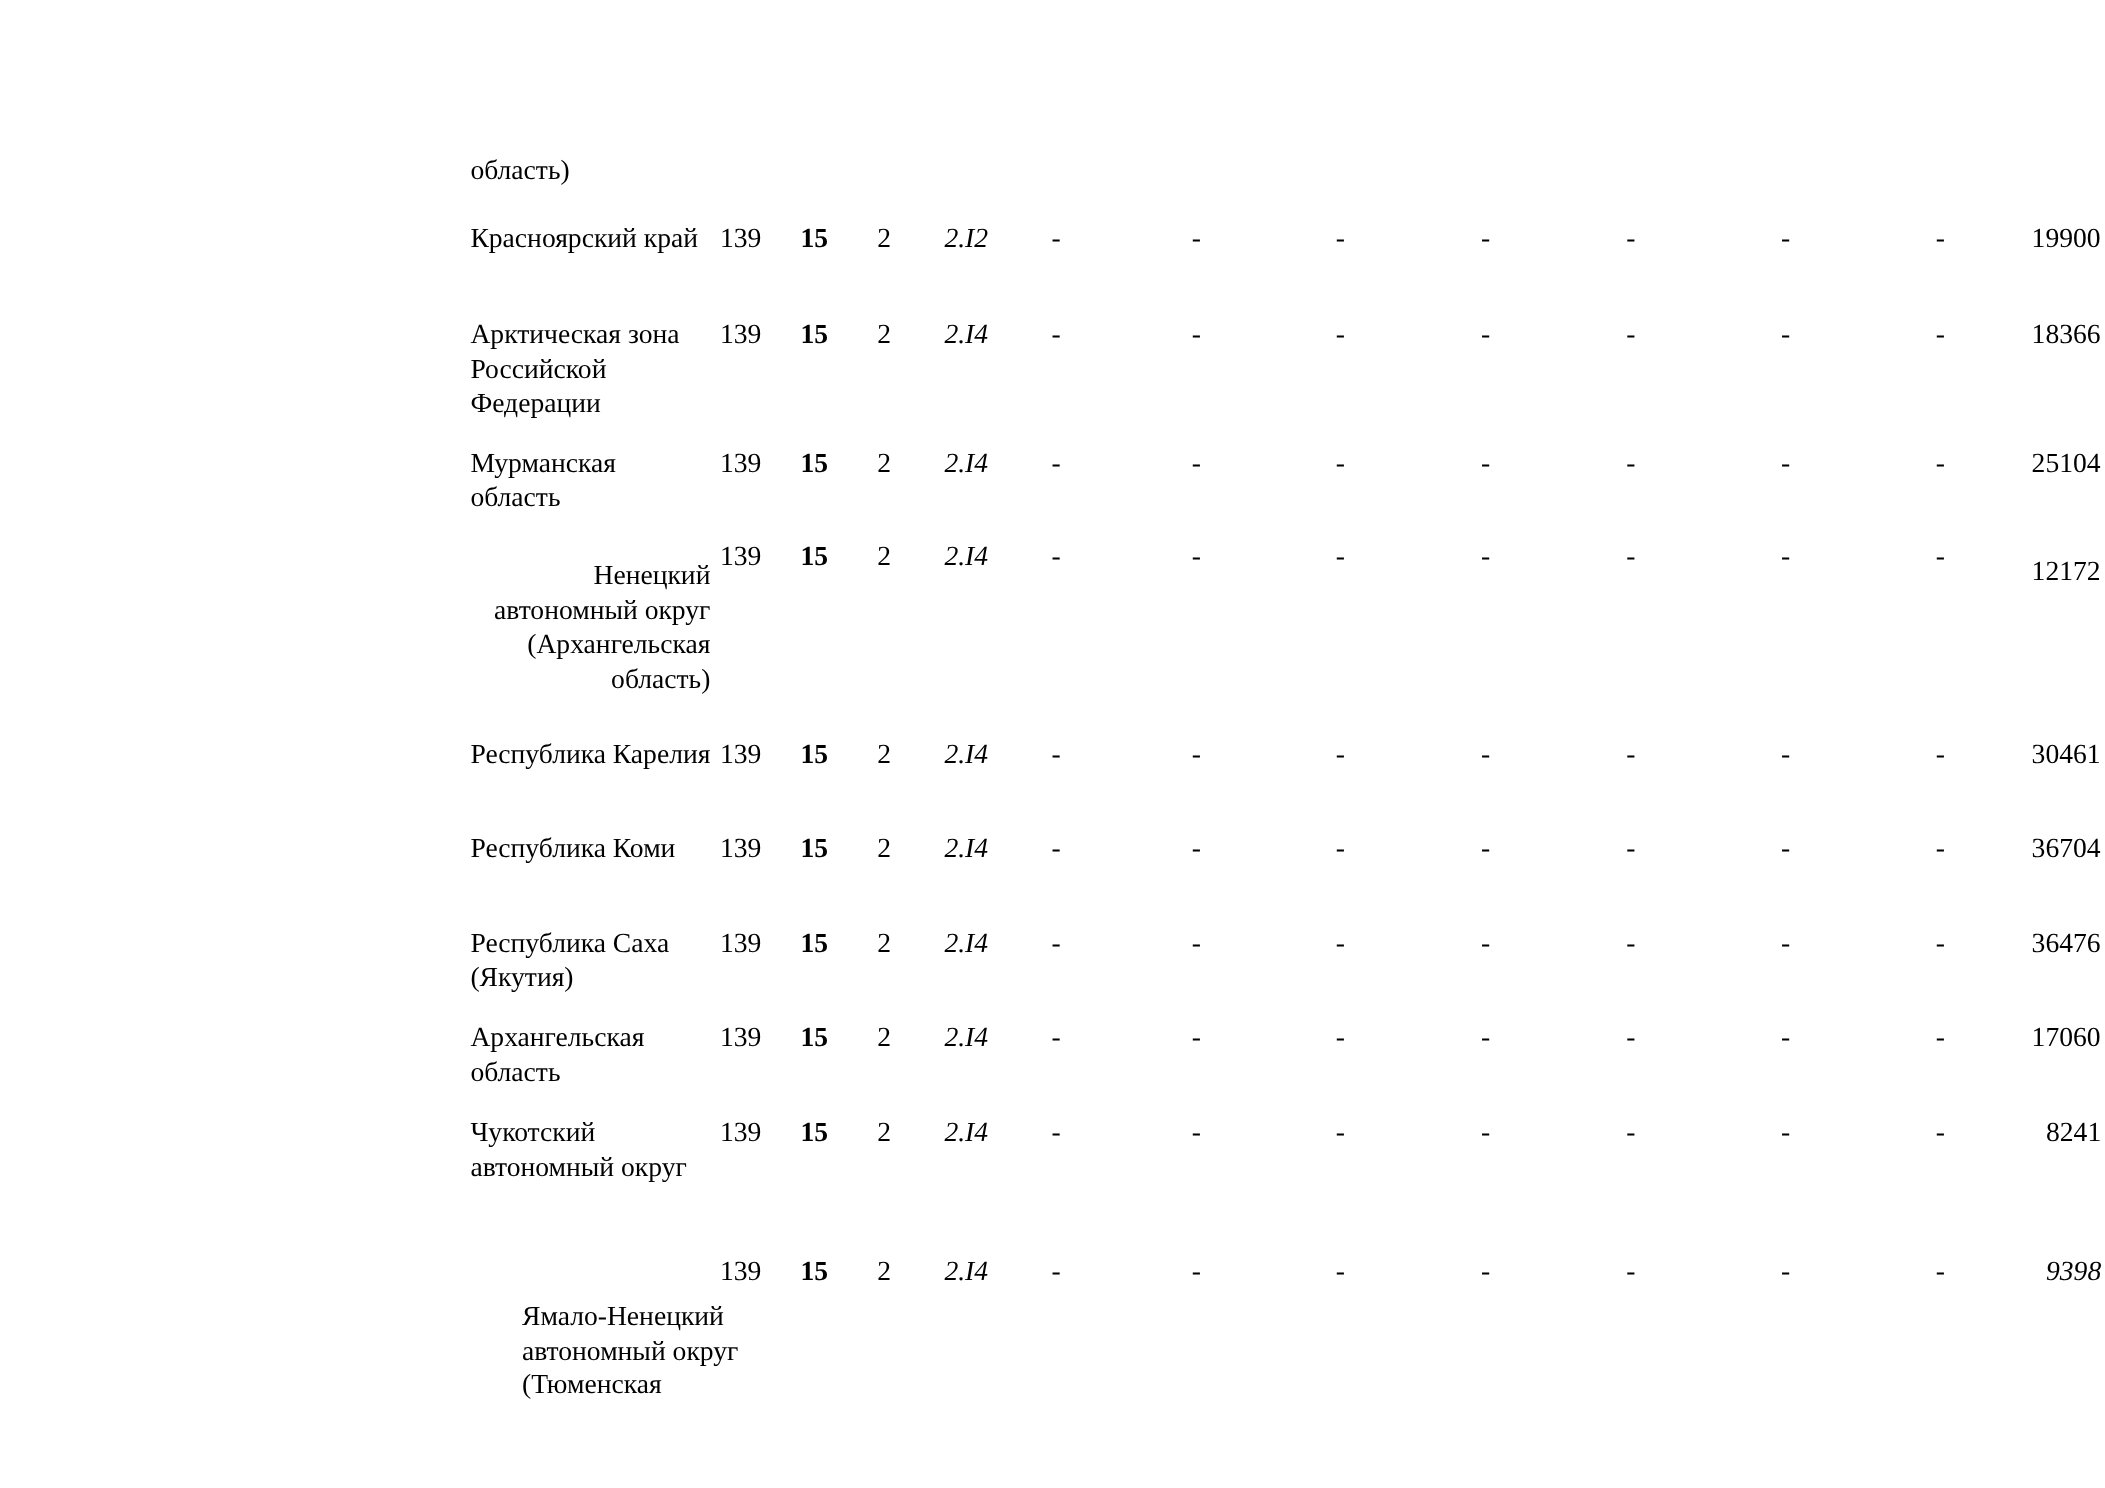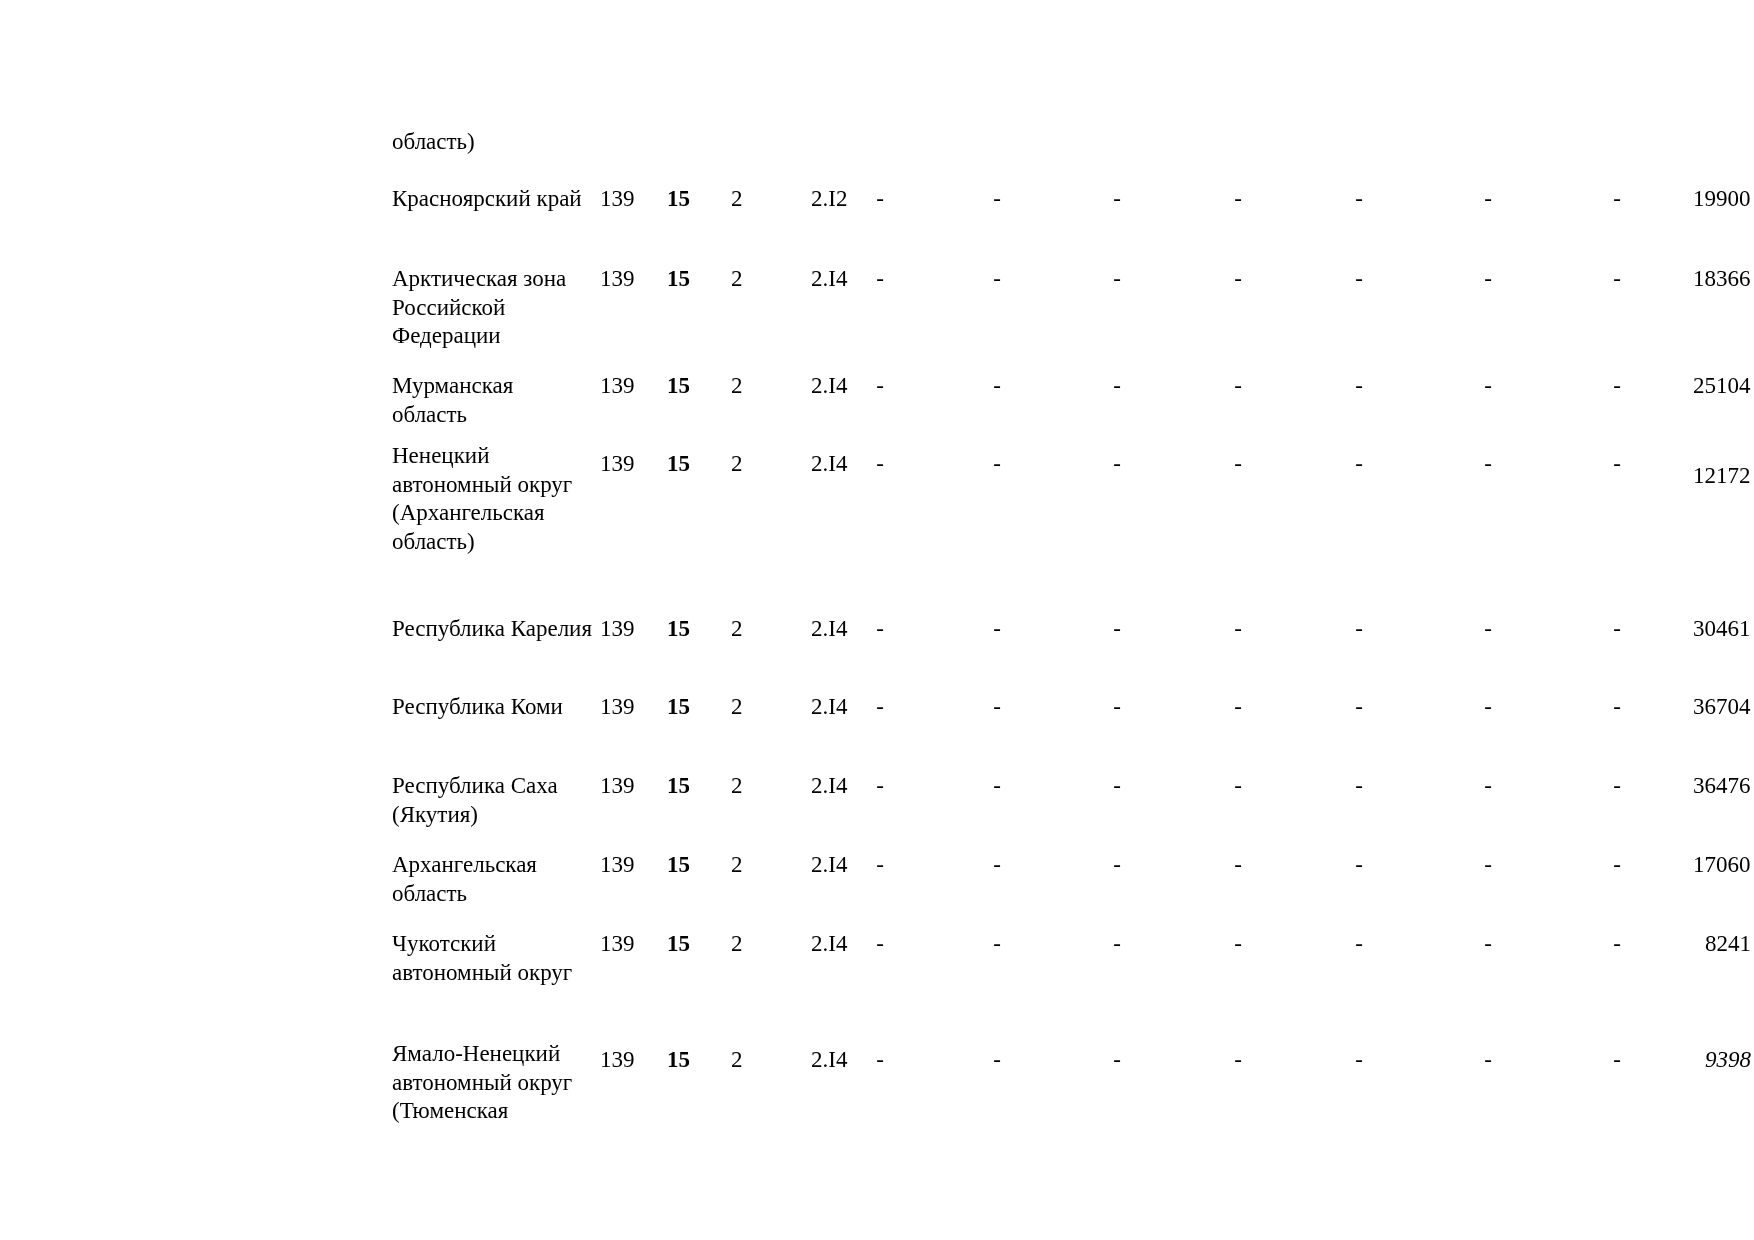--- a/index.html
+++ b/index.html
@@ -8,21 +8,21 @@
     font-family: "Liberation Serif", "DejaVu Serif", serif;
     font-size: 23px; line-height: 28.5px; color: #000000;
   }
   .page { position: absolute; left: 0; top: 0; width: 1754px; height: 1240px; }
   .cell { position: absolute; white-space: nowrap; }
   .measure { position: absolute; left: 150px; top: 262px; width: 240px; white-space: normal; }
   .region { position: absolute; left: 392px; width: 200px; white-space: normal; }
   .c-num  { left: 600px; }
   .c-sub  { left: 667px; font-weight: bold; }
   .c-one  { left: 731px; }
-  .c-code { left: 811px; }
+  .c-code { left: 787px; font-style: italic; }
   .dash   { width: 12px; text-align: center; }
   .amount { left: 1693px; }
 </style>
 </head>
 <body>
 
 <div class="page">
   <div class="cell region" style="top:128px;">область)</div>
   <div id="rows">
       <div>
@@ -64,21 +64,21 @@
         <div class="cell dash" style="top: 372px; left: 874px;">-</div>
         <div class="cell dash" style="top: 372px; left: 991px;">-</div>
         <div class="cell dash" style="top: 372px; left: 1111px;">-</div>
         <div class="cell dash" style="top: 372px; left: 1232px;">-</div>
         <div class="cell dash" style="top: 372px; left: 1353px;">-</div>
         <div class="cell dash" style="top: 372px; left: 1482px;">-</div>
         <div class="cell dash" style="top: 372px; left: 1611px;">-</div>
         <div class="cell amount" style="top: 372px; left: 1693px;">25104</div>
       </div>
       <div>
-        <div class="cell region" style="top: 442px;">Ненецкий автономный округ (Архангельская область)</div>
+        <div class="cell region" style="top: 466px; text-align: right;">Ненецкий автономный округ (Архангельская область)</div>
         <div class="cell c-num" style="top: 450px;">139</div>
         <div class="cell c-sub" style="top: 450px;">15</div>
         <div class="cell c-one" style="top: 450px;">2</div>
         <div class="cell c-code" style="top: 450px;">2.I4</div>
         <div class="cell dash" style="top: 450px; left: 874px;">-</div>
         <div class="cell dash" style="top: 450px; left: 991px;">-</div>
         <div class="cell dash" style="top: 450px; left: 1111px;">-</div>
         <div class="cell dash" style="top: 450px; left: 1232px;">-</div>
         <div class="cell dash" style="top: 450px; left: 1353px;">-</div>
         <div class="cell dash" style="top: 450px; left: 1482px;">-</div>
@@ -154,21 +154,21 @@
         <div class="cell dash" style="top: 930px; left: 874px;">-</div>
         <div class="cell dash" style="top: 930px; left: 991px;">-</div>
         <div class="cell dash" style="top: 930px; left: 1111px;">-</div>
         <div class="cell dash" style="top: 930px; left: 1232px;">-</div>
         <div class="cell dash" style="top: 930px; left: 1353px;">-</div>
         <div class="cell dash" style="top: 930px; left: 1482px;">-</div>
         <div class="cell dash" style="top: 930px; left: 1611px;">-</div>
         <div class="cell amount" style="top: 930px; left: 1705px;">8241</div>
       </div>
       <div>
-        <div class="cell region" style="top: 1040px;">Ямало-Ненецкий автономный округ (Тюменская</div>
+        <div class="cell region" style="top: 1083px; margin-left: 43px;">Ямало-Ненецкий автономный округ (Тюменская</div>
         <div class="cell c-num" style="top: 1046px;">139</div>
         <div class="cell c-sub" style="top: 1046px;">15</div>
         <div class="cell c-one" style="top: 1046px;">2</div>
         <div class="cell c-code" style="top: 1046px;">2.I4</div>
         <div class="cell dash" style="top: 1046px; left: 874px;">-</div>
         <div class="cell dash" style="top: 1046px; left: 991px;">-</div>
         <div class="cell dash" style="top: 1046px; left: 1111px;">-</div>
         <div class="cell dash" style="top: 1046px; left: 1232px;">-</div>
         <div class="cell dash" style="top: 1046px; left: 1353px;">-</div>
         <div class="cell dash" style="top: 1046px; left: 1482px;">-</div>

